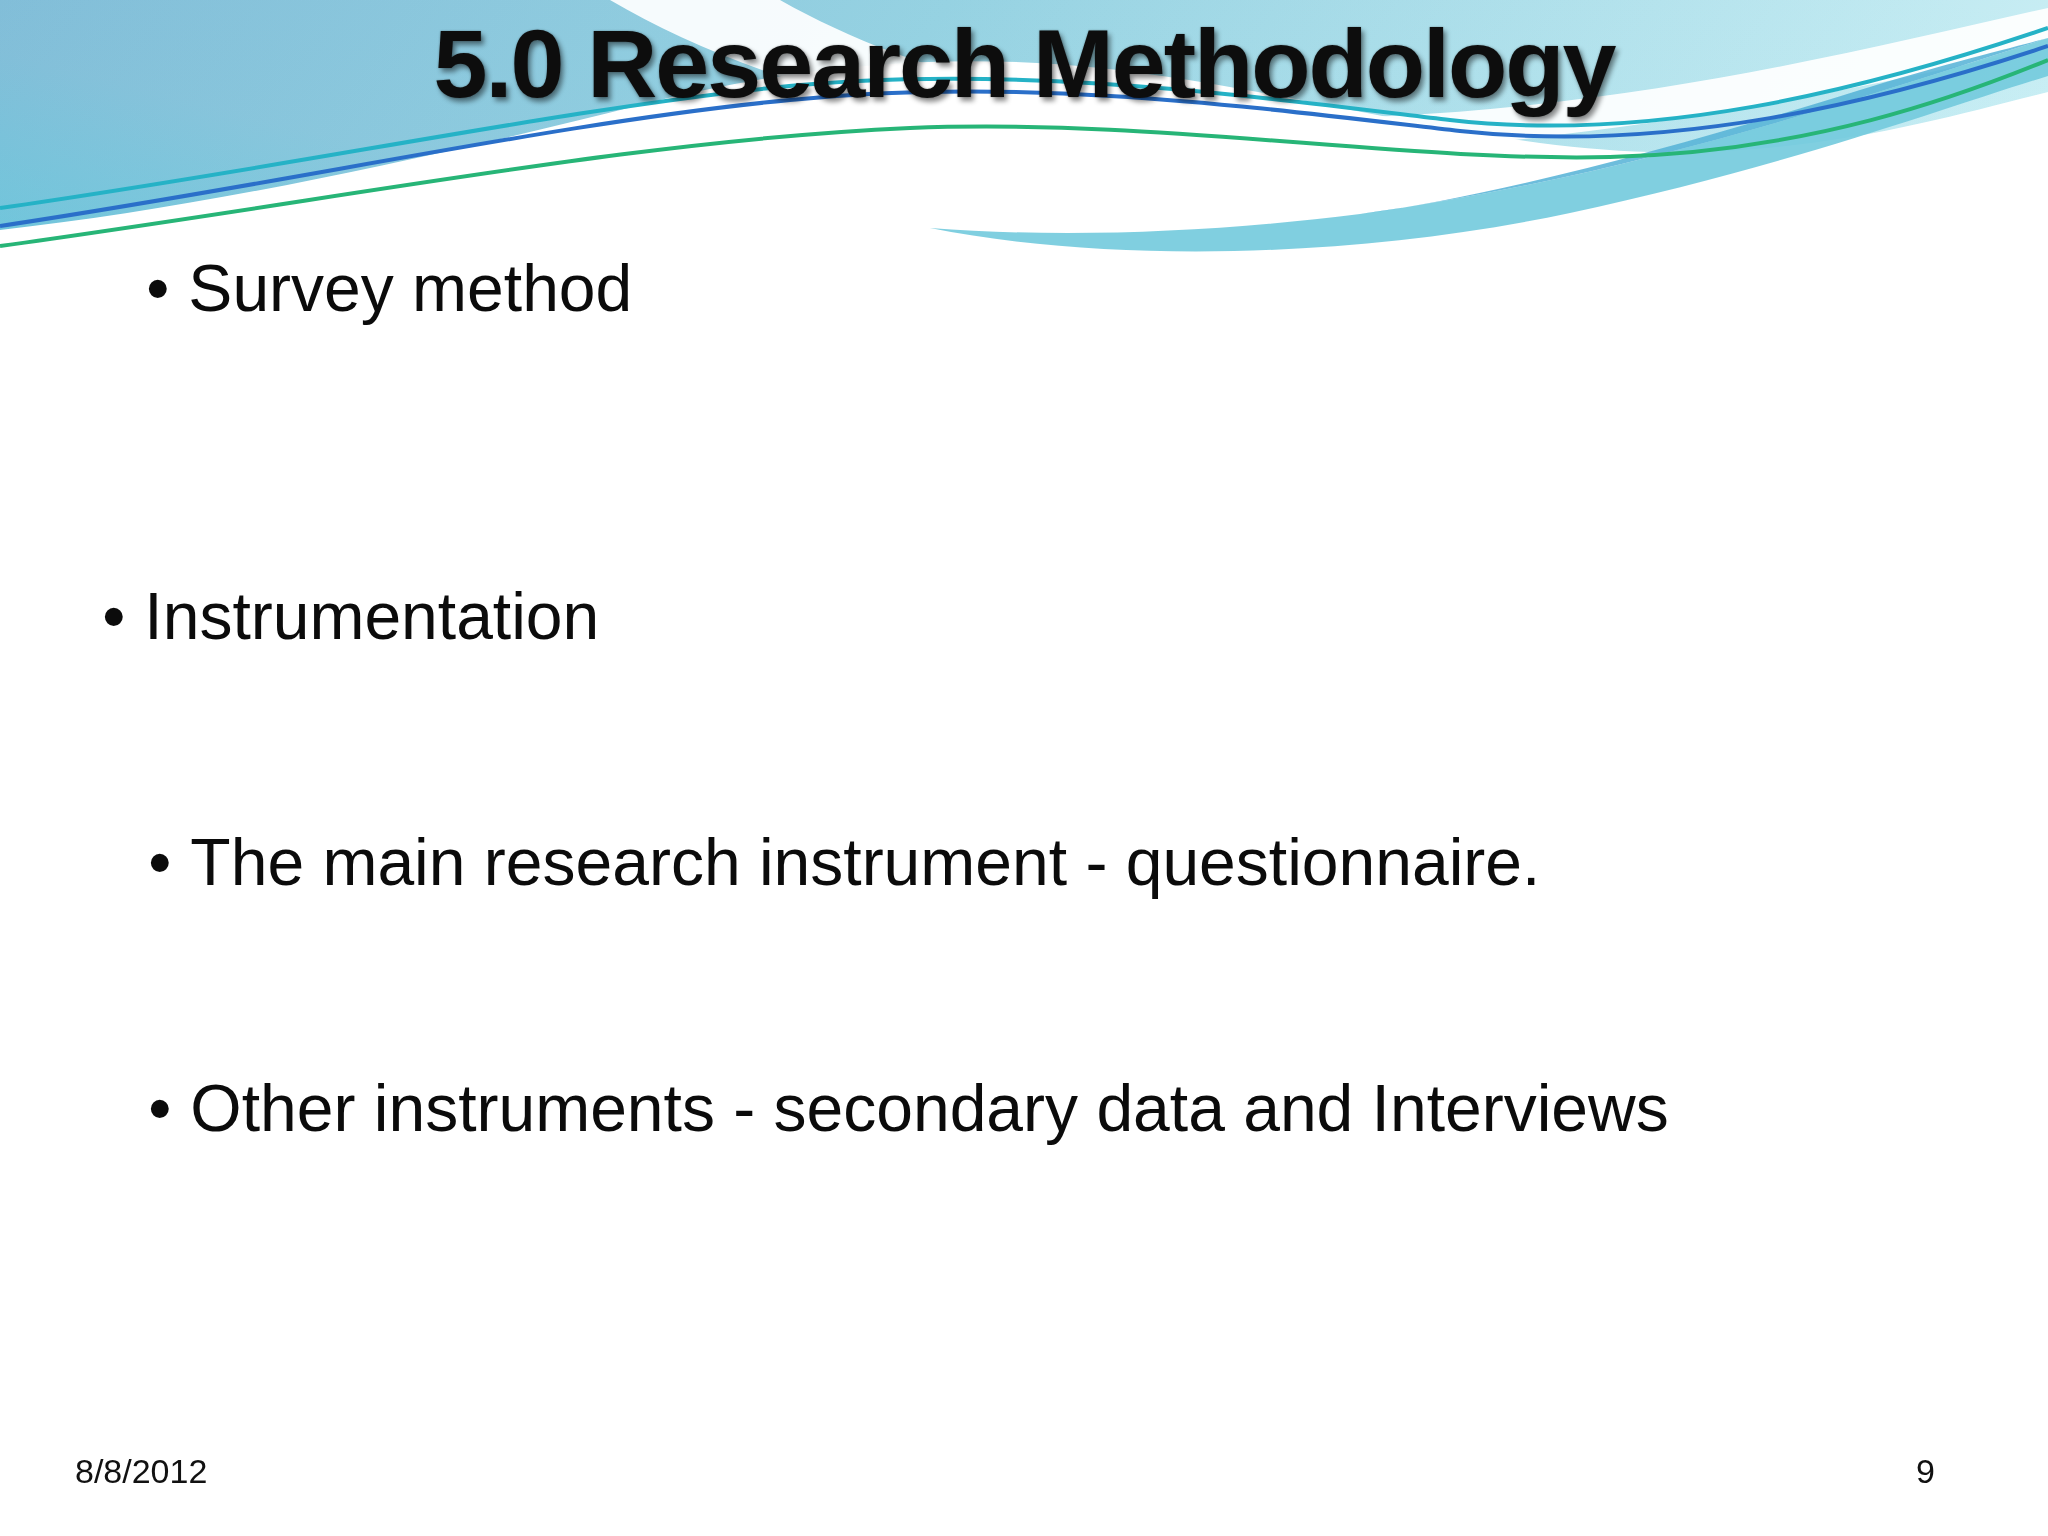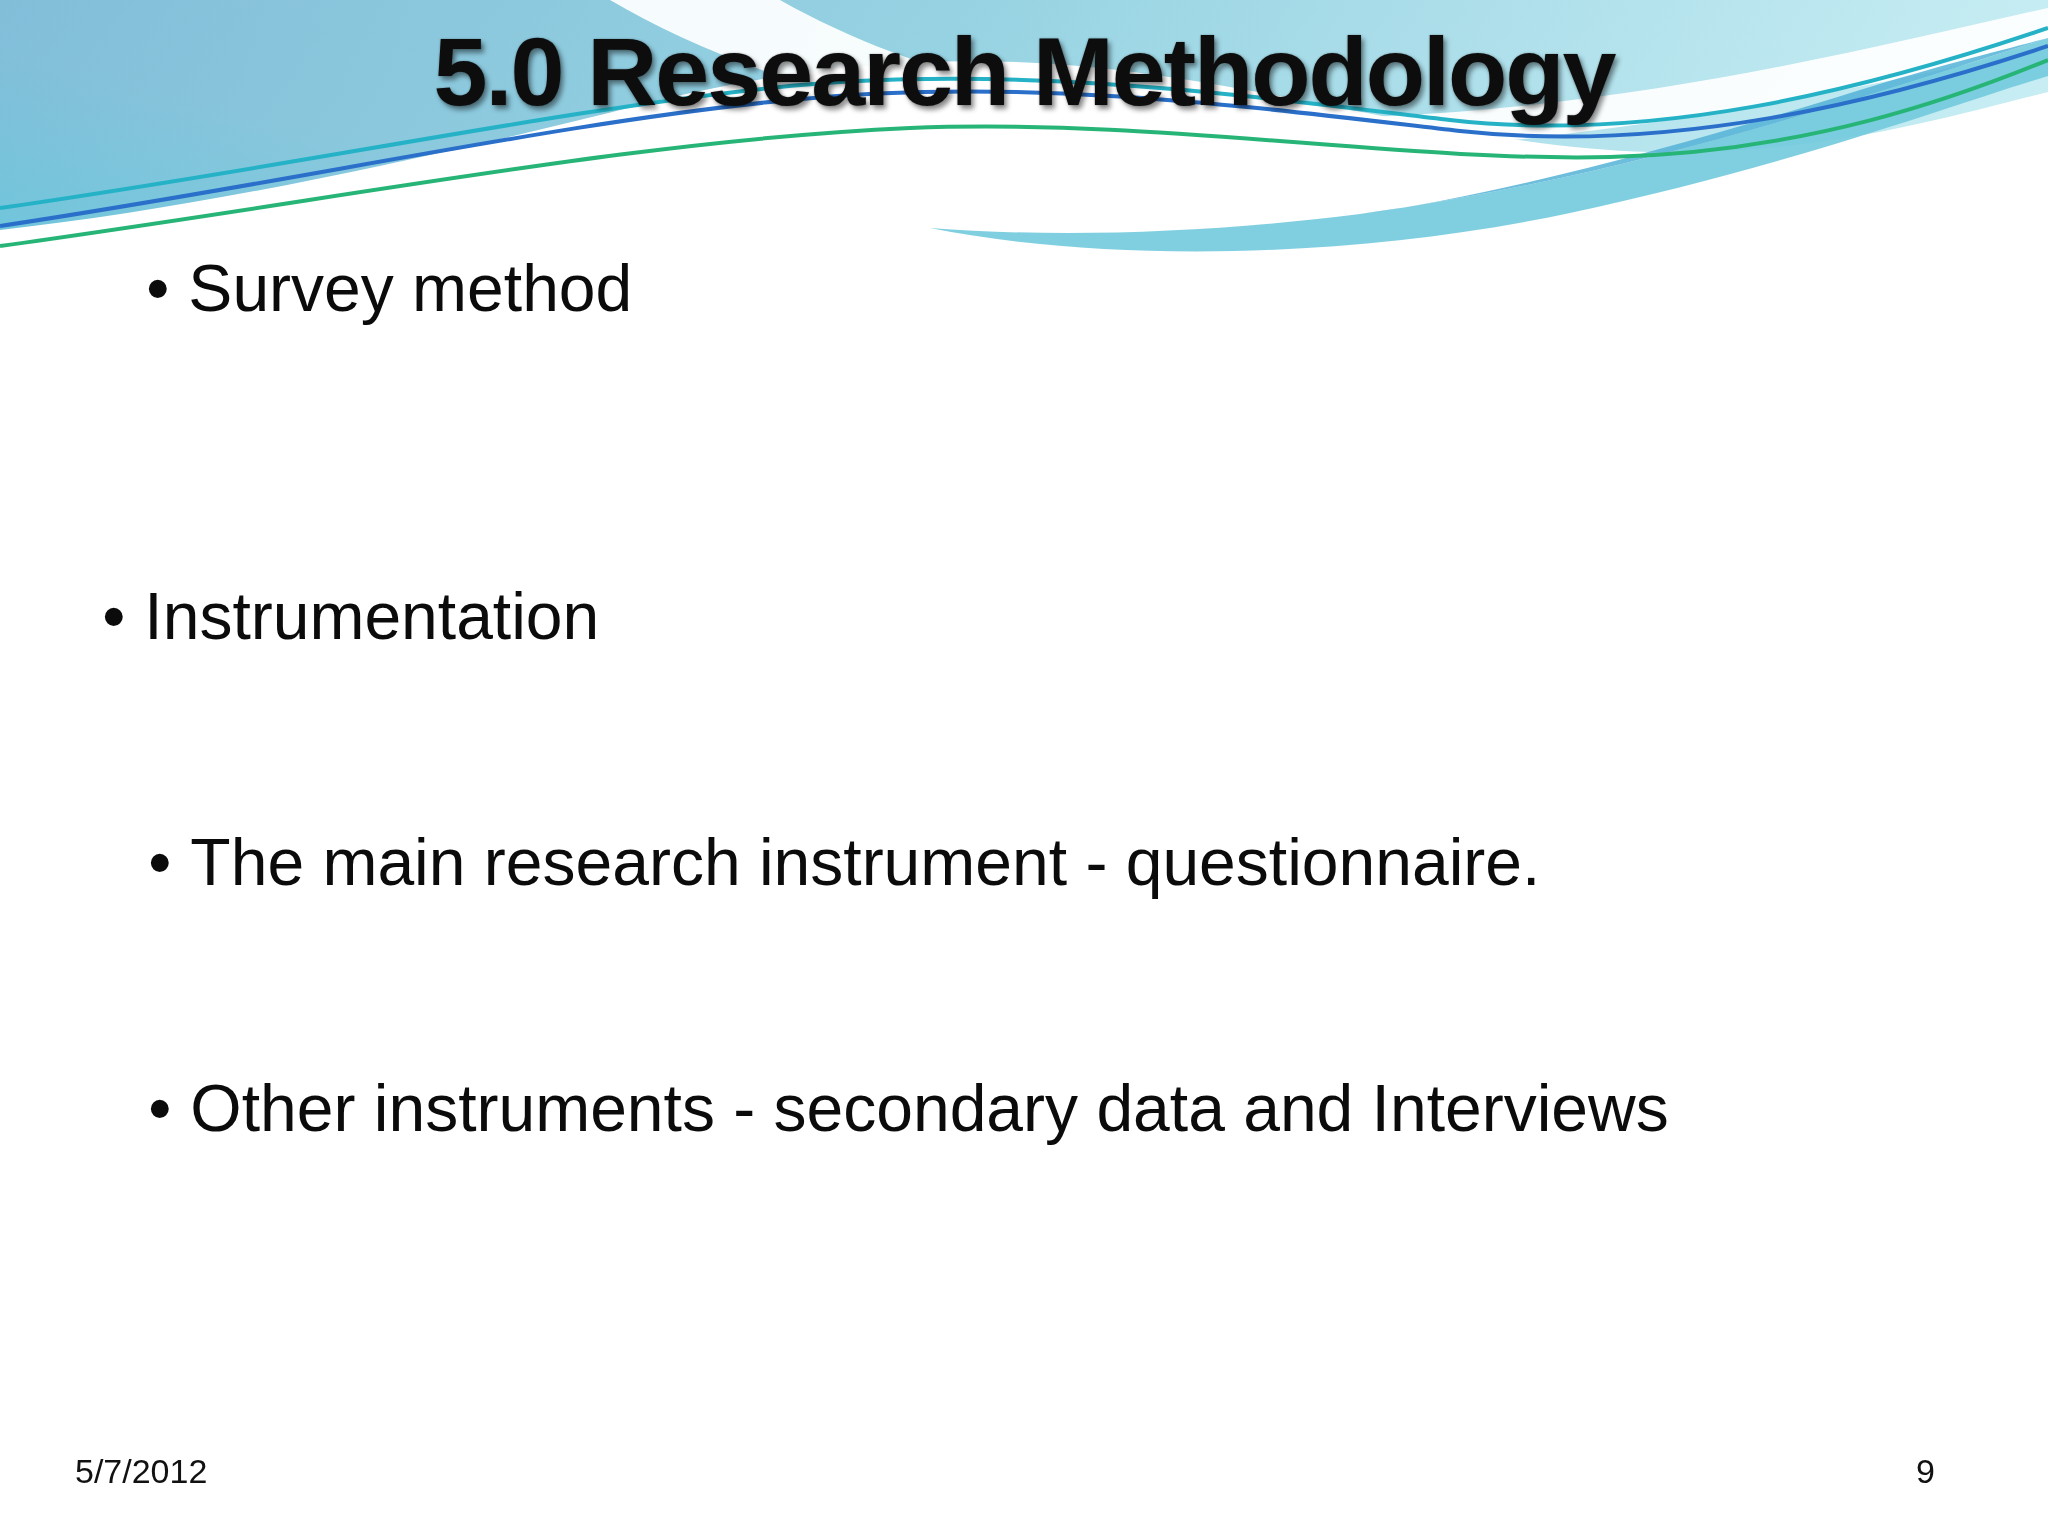--- a/index.html
+++ b/index.html
@@ -21,21 +21,21 @@
     top: 0;
     left: 0;
     width: 2048px;
     height: 520px;
     display: block;
     pointer-events: none;
   }
   
   .slide-title {
     position: absolute;
-    top: 16px;
+    top: 8px;
     left: 0;
     width: 2048px;
     text-align: center;
     font-size: 97px;
     font-weight: bold;
     letter-spacing: -2px;
     color: #0d0d0d;
     text-shadow: 3px 4px 5px rgba(0,0,0,0.45), 0 0 2px rgba(0,0,0,0.35);
     white-space: nowrap;
   }
@@ -148,14 +148,14 @@
     <span class="bullet">•</span><span class="text">Other instruments - secondary data and Interviews</span>
   </div>
 
 
   <div class="line lvl0 tight">
     
   </div>
 
 </div>
 
-<div class="footer-date">5/7/2012</div>
+<div class="footer-date">8/8/2012</div>
 <div class="footer-page">9</div>
 
 </body></html>

